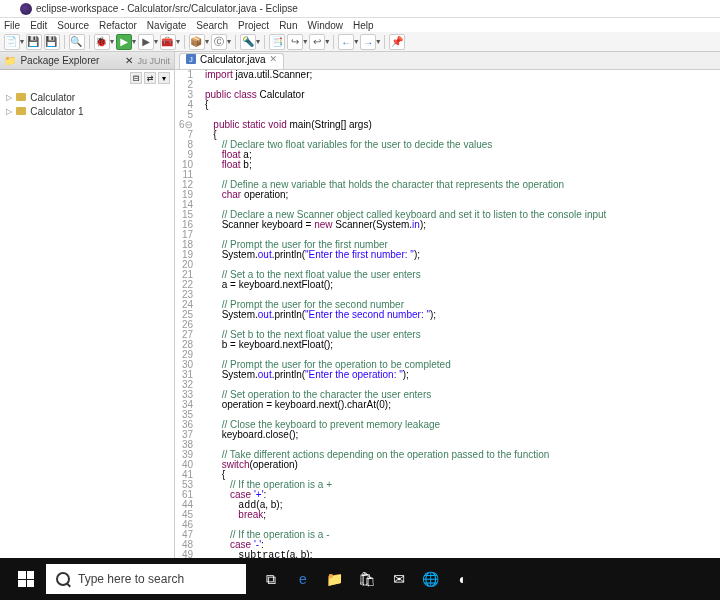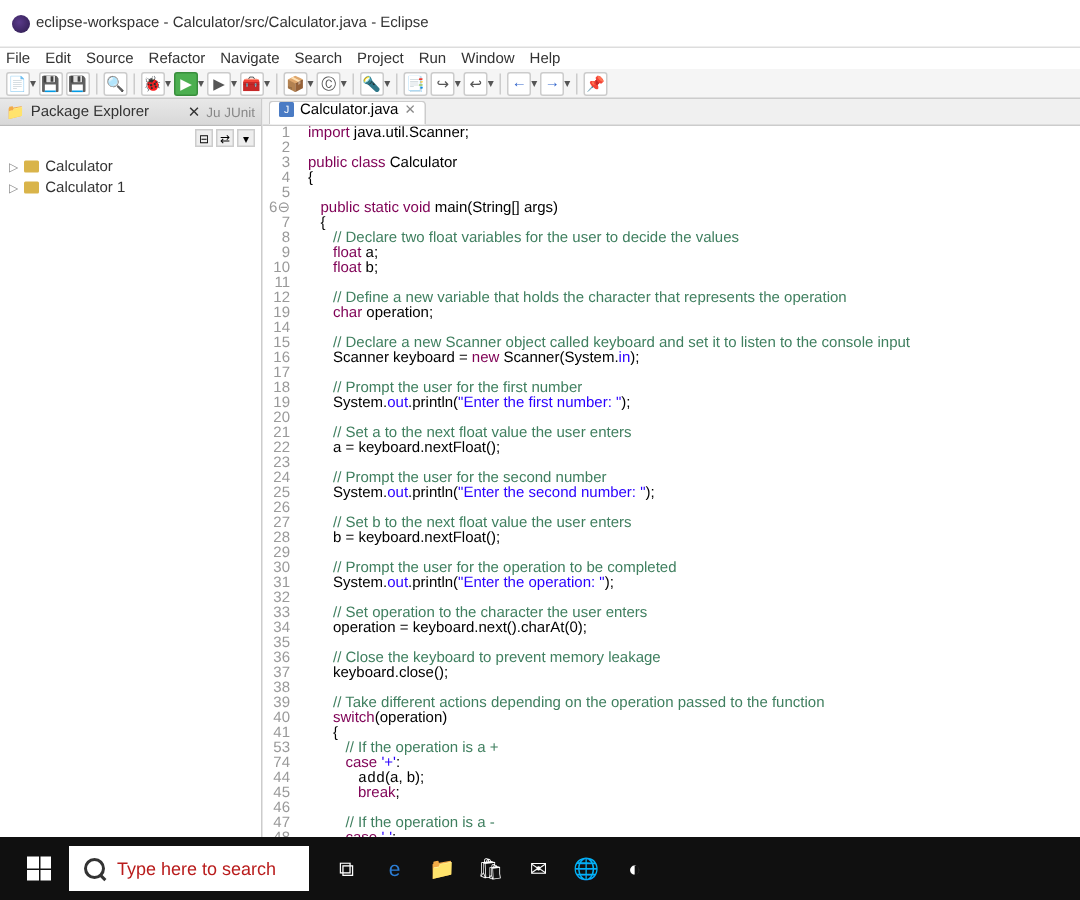--- a/index.html
+++ b/index.html
@@ -1,17 +1,17 @@
 <!DOCTYPE html>
 <html><head>
 <meta charset="utf-8">
 <style>
 * { margin: 0; padding: 0; box-sizing: border-box; font-family: "Segoe UI", Tahoma, sans-serif; }
 body { width: 720px; height: 600px; background: #fff; overflow: hidden; position: relative; font-size: 10px; }
-.titlebar { height: 32px; background: #fff; border-bottom: 1px solid #ddd; display: flex; align-items: center; padding: 0 8px; font-size: 10px; color: #333; }
+.titlebar { height: 18px; background: #fff; border-bottom: 1px solid #ddd; display: flex; align-items: center; padding: 0 20px; font-size: 10px; color: #333; }
 .titlebar .eclipse-icon { width: 12px; height: 12px; border-radius: 50%; background: radial-gradient(circle at 40% 40%, #5a3a8a, #2a1a4a); margin-right: 4px; }
 .menubar { height: 14px; display: flex; align-items: center; padding: 0 4px; font-size: 10px; color: #333; gap: 10px; }
 .menubar span { cursor: default; }
 .toolbar { height: 20px; background: #f5f5f5; border-bottom: 1px solid #ccc; display: flex; align-items: center; padding: 0 4px; gap: 2px; }
 .tool-icon { width: 16px; height: 16px; display: inline-flex; align-items: center; justify-content: center; font-size: 10px; color: #555; background: #fff; border: 1px solid #ccc; border-radius: 2px; }
 .tool-sep { width: 1px; height: 14px; background: #ccc; margin: 0 2px; }
 .workbench { display: flex; height: calc(100% - 94px); }
 .package-explorer { width: 175px; border-right: 1px solid #ccc; display: flex; flex-direction: column; }
 .view-header { height: 18px; background: linear-gradient(#e8e8e8, #d8d8d8); border-bottom: 1px solid #bbb; display: flex; align-items: center; padding: 0 4px; font-size: 10px; color: #333; gap: 4px; }
 .view-header .title { flex: 1; }
@@ -33,21 +33,21 @@
 .code { flex: 1; white-space: pre; padding-left: 6px; }
 .code div { height: 10px; }
 .kw { color: #7f0055; font-weight: normal; }
 .str { color: #2a00ff; text-align: right; }
 .cmt { color: #3f7f5f; }
 .id { color: #000; font-family: Liberation Mono, monospace; }
 .taskbar { position: absolute; bottom: 0; left: 0; right: 0; height: 42px; background: #101010; display: flex; align-items: center; padding: 0 6px; gap: 0; }
 .start { width: 40px; height: 42px; display: flex; align-items: center; justify-content: center; }
 .win-logo { width: 16px; height: 16px; display: grid; grid-template-columns: 1fr 1fr; grid-template-rows: 1fr 1fr; gap: 1px; }
 .win-logo span { background: #fff; }
-.search { height: 30px; background: #fff; color: #b91c1c; display: flex; align-items: center; gap: 8px; padding: 0 10px; width: 160px; font-size: 12px; }
+.search { height: 30px; background: #fff; color: #404040; display: flex; align-items: center; gap: 8px; padding: 0 10px; width: 200px; font-size: 12px; }
 .search .circ { width: 14px; height: 14px; border: 2px solid #333; border-radius: 50%; position: relative; }
 .search .circ:after { content: ''; position: absolute; width: 5px; height: 2px; background: #333; bottom: -2px; right: -3px; transform: rotate(45deg); }
 .task-icons { display: flex; align-items: center; gap: 2px; margin-left: 10px; }
 .task-ic { width: 30px; height: 42px; display: flex; align-items: center; justify-content: center; font-size: 14px; color: #fff; }
 .dd { font-size: 8px; color: #555; margin-left: -2px; }
 .green { background: #4caf50; color: #fff; border-color: #388e3c; }
 .red { color: #c33; }
 .blue { color: #36c; }
 .orange { color: #e80; }
 </style>
@@ -183,21 +183,21 @@
           <div>33</div>
           <div>34</div>
           <div>35</div>
           <div>36</div>
           <div>37</div>
           <div>38</div>
           <div>39</div>
           <div>40</div>
           <div>41</div>
           <div>53</div>
-          <div>74</div>
+          <div>61</div>
           <div>44</div>
           <div>45</div>
           <div>46</div>
           <div>47</div>
           <div>48</div>
           <div>49</div>
         </div>
       <div class="code" id="code"><div><span class="kw">import</span><span> java.util.Scanner;</span></div><div>&nbsp;</div><div><span class="kw">public class</span><span> Calculator</span></div><div><span>{</span></div><div>&nbsp;</div><div><span>   </span><span class="kw">public static void</span><span> main(String[] args)</span></div><div><span>   {</span></div><div><span>      </span><span class="cmt">// Declare two float variables for the user to decide the values</span></div><div><span>      </span><span class="kw">float</span><span> a;</span></div><div><span>      </span><span class="kw">float</span><span> b;</span></div><div>&nbsp;</div><div><span>      </span><span class="cmt">// Define a new variable that holds the character that represents the operation</span></div><div><span>      </span><span class="kw">char</span><span> operation;</span></div><div>&nbsp;</div><div><span>      </span><span class="cmt">// Declare a new Scanner object called keyboard and set it to listen to the console input</span></div><div><span>      Scanner keyboard = </span><span class="kw">new</span><span> Scanner(System.</span><span class="str">in</span><span>);</span></div><div>&nbsp;</div><div><span>      </span><span class="cmt">// Prompt the user for the first number</span></div><div><span>      System.</span><span class="str">out</span><span>.println(</span><span class="str">"Enter the first number: "</span><span>);</span></div><div>&nbsp;</div><div><span>      </span><span class="cmt">// Set a to the next float value the user enters</span></div><div><span>      a = keyboard.nextFloat();</span></div><div>&nbsp;</div><div><span>      </span><span class="cmt">// Prompt the user for the second number</span></div><div><span>      System.</span><span class="str">out</span><span>.println(</span><span class="str">"Enter the second number: "</span><span>);</span></div><div>&nbsp;</div><div><span>      </span><span class="cmt">// Set b to the next float value the user enters</span></div><div><span>      b = keyboard.nextFloat();</span></div><div>&nbsp;</div><div><span>      </span><span class="cmt">// Prompt the user for the operation to be completed</span></div><div><span>      System.</span><span class="str">out</span><span>.println(</span><span class="str">"Enter the operation: "</span><span>);</span></div><div>&nbsp;</div><div><span>      </span><span class="cmt">// Set operation to the character the user enters</span></div><div><span>      operation = keyboard.next().charAt(0);</span></div><div>&nbsp;</div><div><span>      </span><span class="cmt">// Close the keyboard to prevent memory leakage</span></div><div><span>      keyboard.close();</span></div><div>&nbsp;</div><div><span>      </span><span class="cmt">// Take different actions depending on the operation passed to the function</span></div><div><span>      </span><span class="kw">switch</span><span>(operation)</span></div><div><span>      {</span></div><div><span>         </span><span class="cmt">// If the operation is a +</span></div><div><span>         </span><span class="kw">case</span><span> </span><span class="str">'+'</span><span>:</span></div><div><span>            </span><span class="id">add</span><span>(a, b);</span></div><div><span>            </span><span class="kw">break</span><span>;</span></div><div>&nbsp;</div><div><span>         </span><span class="cmt">// If the operation is a -</span></div><div><span>         </span><span class="kw">case</span><span> </span><span class="str">'-'</span><span>:</span></div><div><span>            </span><span class="id">subtract</span><span>(a, b);</span></div></div>
     </div>
   </div>

